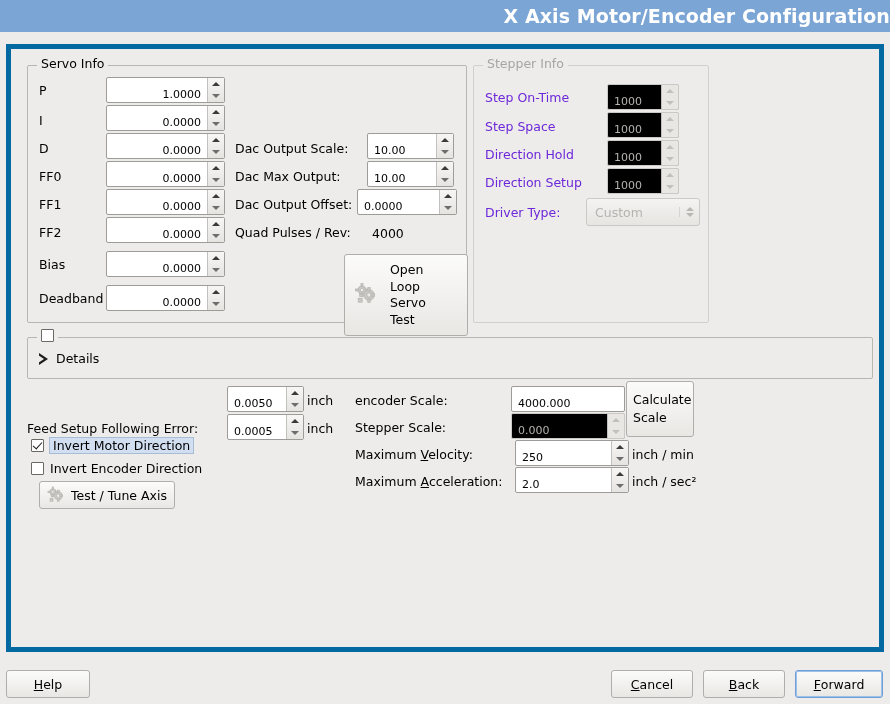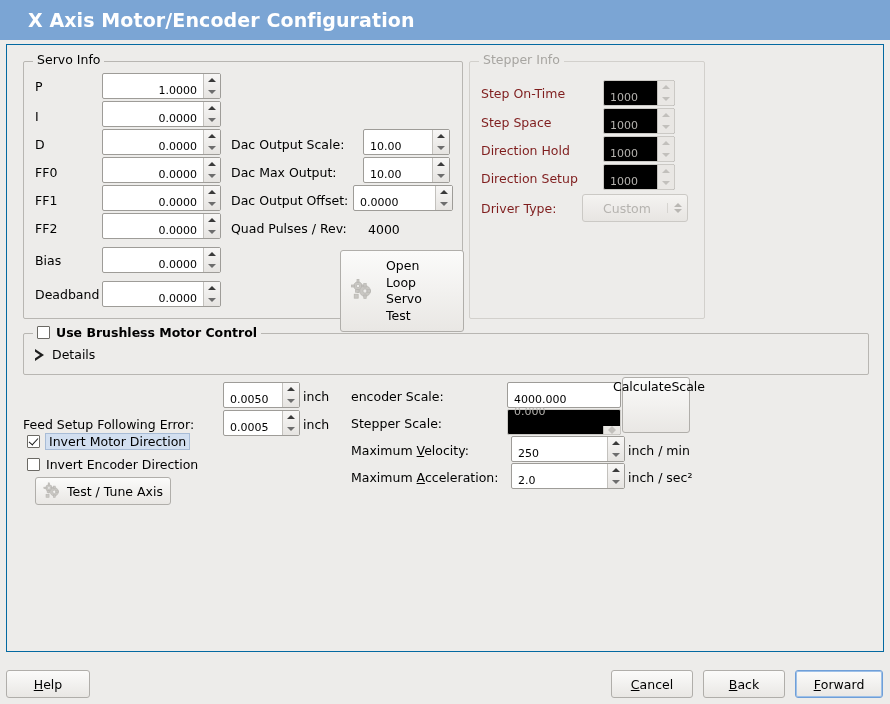--- a/index.html
+++ b/index.html
@@ -9,38 +9,39 @@
     background: #edecea;
     font-family: "DejaVu Sans", "Liberation Sans", sans-serif;
     font-size: 12.5px;
     color: #000;
     overflow: hidden;
     position: relative;
   }
 
   
   .titlebar {
-    height: 40px;
+    height: 32px;
     background: #7ba5d4;
     display: flex; align-items: center;
     padding-left: 28px;
+    justify-content: flex-end;
   }
   .titlebar .title {
     color: #ffffff;
     font-size: 19px;
     font-weight: bold;
     letter-spacing: .1px;
   }
 
   
   .content-frame {
     position: absolute;
     left: 6px; top: 44px;
     width: 878px; height: 608px;
-    border: 1px solid #0369a1;
+    border: 5px solid #0369a1;
     background: #edecea;
   }
 
   
   .groupbox { position: absolute; }
   .groupbox > .gb-border {
     position: absolute; inset: 0;
     border: 1px solid #b8b6b2;
     border-radius: 2px;
   }
@@ -49,21 +50,21 @@
     top: -8px; left: 10px;
     background: #edecea;
     padding: 0 4px;
     font-size: 12.5px;
     line-height: 14px;
   }
   .gb-title.disabled { color: #a7a5a1; }
 
   
   .lbl { position: absolute; font-size: 12.5px; line-height: 14px; white-space: nowrap; }
-  .lbl.disabled { color: #7f1d1d; }
+  .lbl.disabled { color: #6d28d9; }
   .mn { text-decoration: underline; }
 
   
   .spin {
     position: absolute;
     display: flex;
     height: 26px;
     background: #ffffff;
     border: 1px solid #9e9c98;
     border-radius: 2px;
@@ -421,34 +422,33 @@
         <div class="ar up">
             <span class="arrow-up"></span>
           </div>
         <div class="ar dn">
             <span class="arrow-dn"></span>
           </div>
       </div>
     </div>
 
     <div class="lbl disabled" style="left:12px; top:141px;">Driver Type:</div>
-    <div class="combo" style="left:113px; top:133px; width:106px;padding-left:12px;">
+    <div class="combo" style="left:113px; top:133px; width:114px;">
       <div class="ctext">Custom</div>
       <div class="carrow">
         <span class="arrow-up"></span>
           <span class="arrow-dn"></span>
       </div>
     </div>
   </div>
 
   <div class="groupbox" style="left:16px; top:288px; width:846px; height:42px;">
     <div class="gb-border"></div>
     <div class="cb" style="left:10px; top:-8px; background:#edecea; padding:0 4px;">
       <span class="cbbox"></span>
-      <span class="cbtxt bold">Use Brushless Motor Control</span>
     </div>
     <div class="disclosure" style="left:12px; top:14px;">
       <span class="tri-outline"></span>
       <span style="font-size:12.5px;">Details</span>
     </div>
   </div>
 
   <div class="spin left" style="left:216px; top:337px; width:77px;">
     <div class="val">0.0050</div>
     <div class="btns">
@@ -515,33 +515,33 @@
       <div class="ar up">
           <span class="arrow-up"></span>
         </div>
       <div class="ar dn">
           <span class="arrow-dn"></span>
         </div>
     </div>
   </div>
 
   <div class="lbl" style="left:344px; top:372px;">Stepper Scale:</div>
-  <div class="spin left disabled" style="left:500px; top:364px; width:114px;align-items:flex-end;">
+  <div class="spin left disabled" style="left:500px; top:364px; width:114px;">
     <div class="val">0.000</div>
     <div class="btns">
       <div class="ar up">
           <span class="arrow-up"></span>
         </div>
       <div class="ar dn">
           <span class="arrow-dn"></span>
         </div>
     </div>
   </div>
 
-  <div class="btn" style="left:615px; top:332px; width:68px; height:56px; flex-direction:row; align-items:flex-start; padding-left:6px; line-height:18px;">
+  <div class="btn" style="left:615px; top:332px; width:68px; height:56px; flex-direction:column; align-items:flex-start; padding-left:6px; line-height:18px;">
     <span>Calculate</span>
     <span>Scale</span>
   </div>
 
   <div class="lbl" style="left:344px; top:399px;">
     <span>Maximum </span><span class="mn">V</span><span>elocity:</span>
   </div>
   <div class="spin left" style="left:504px; top:391px; width:114px;">
     <div class="val">250</div>
     <div class="btns">

